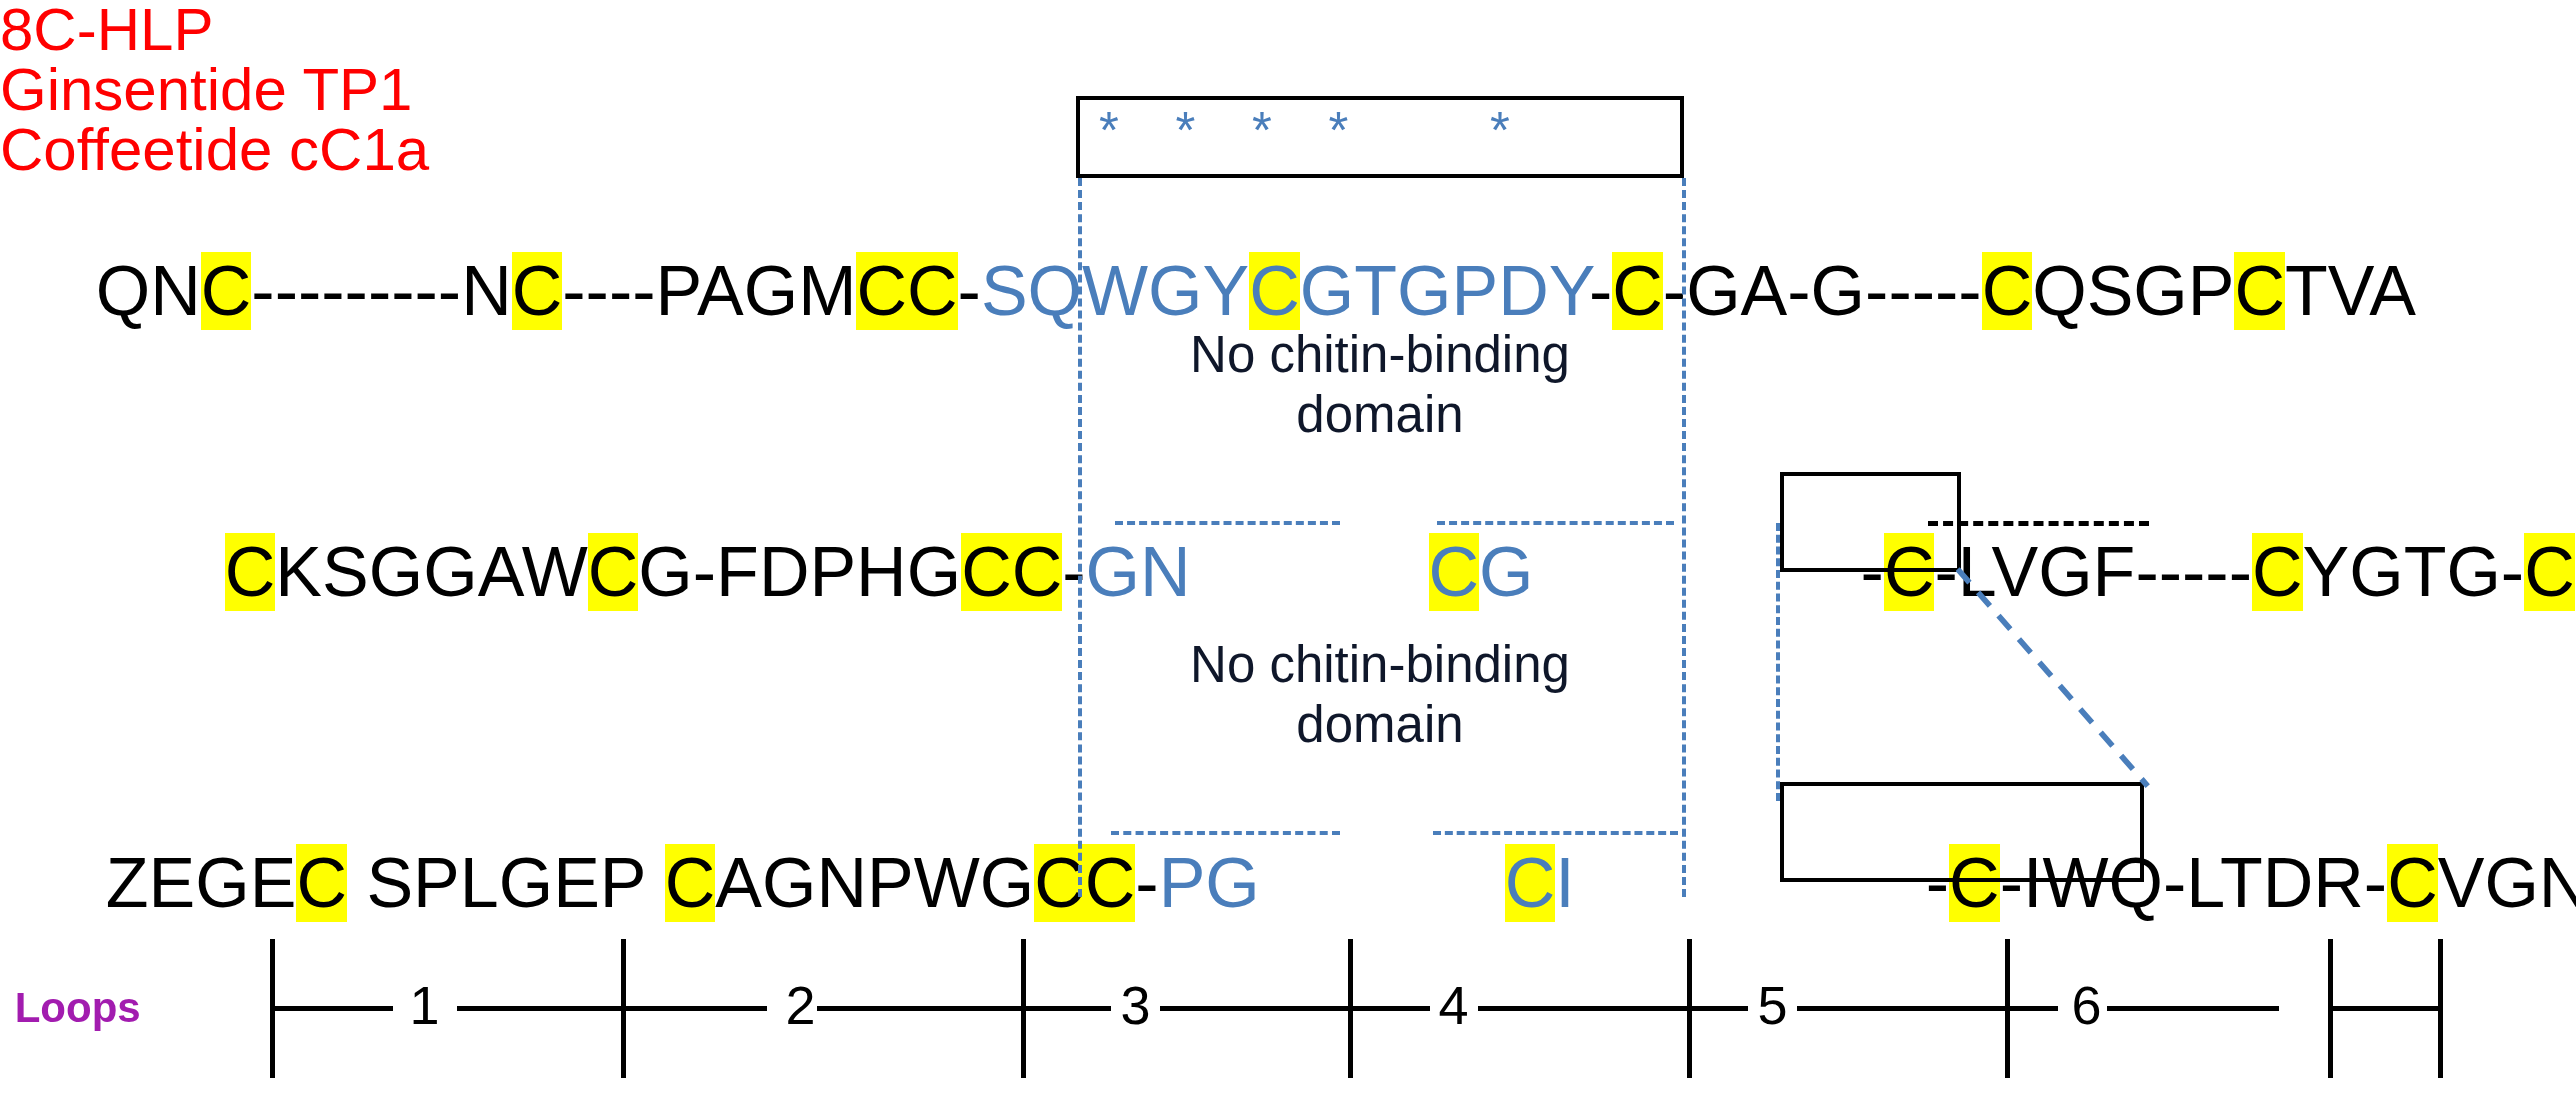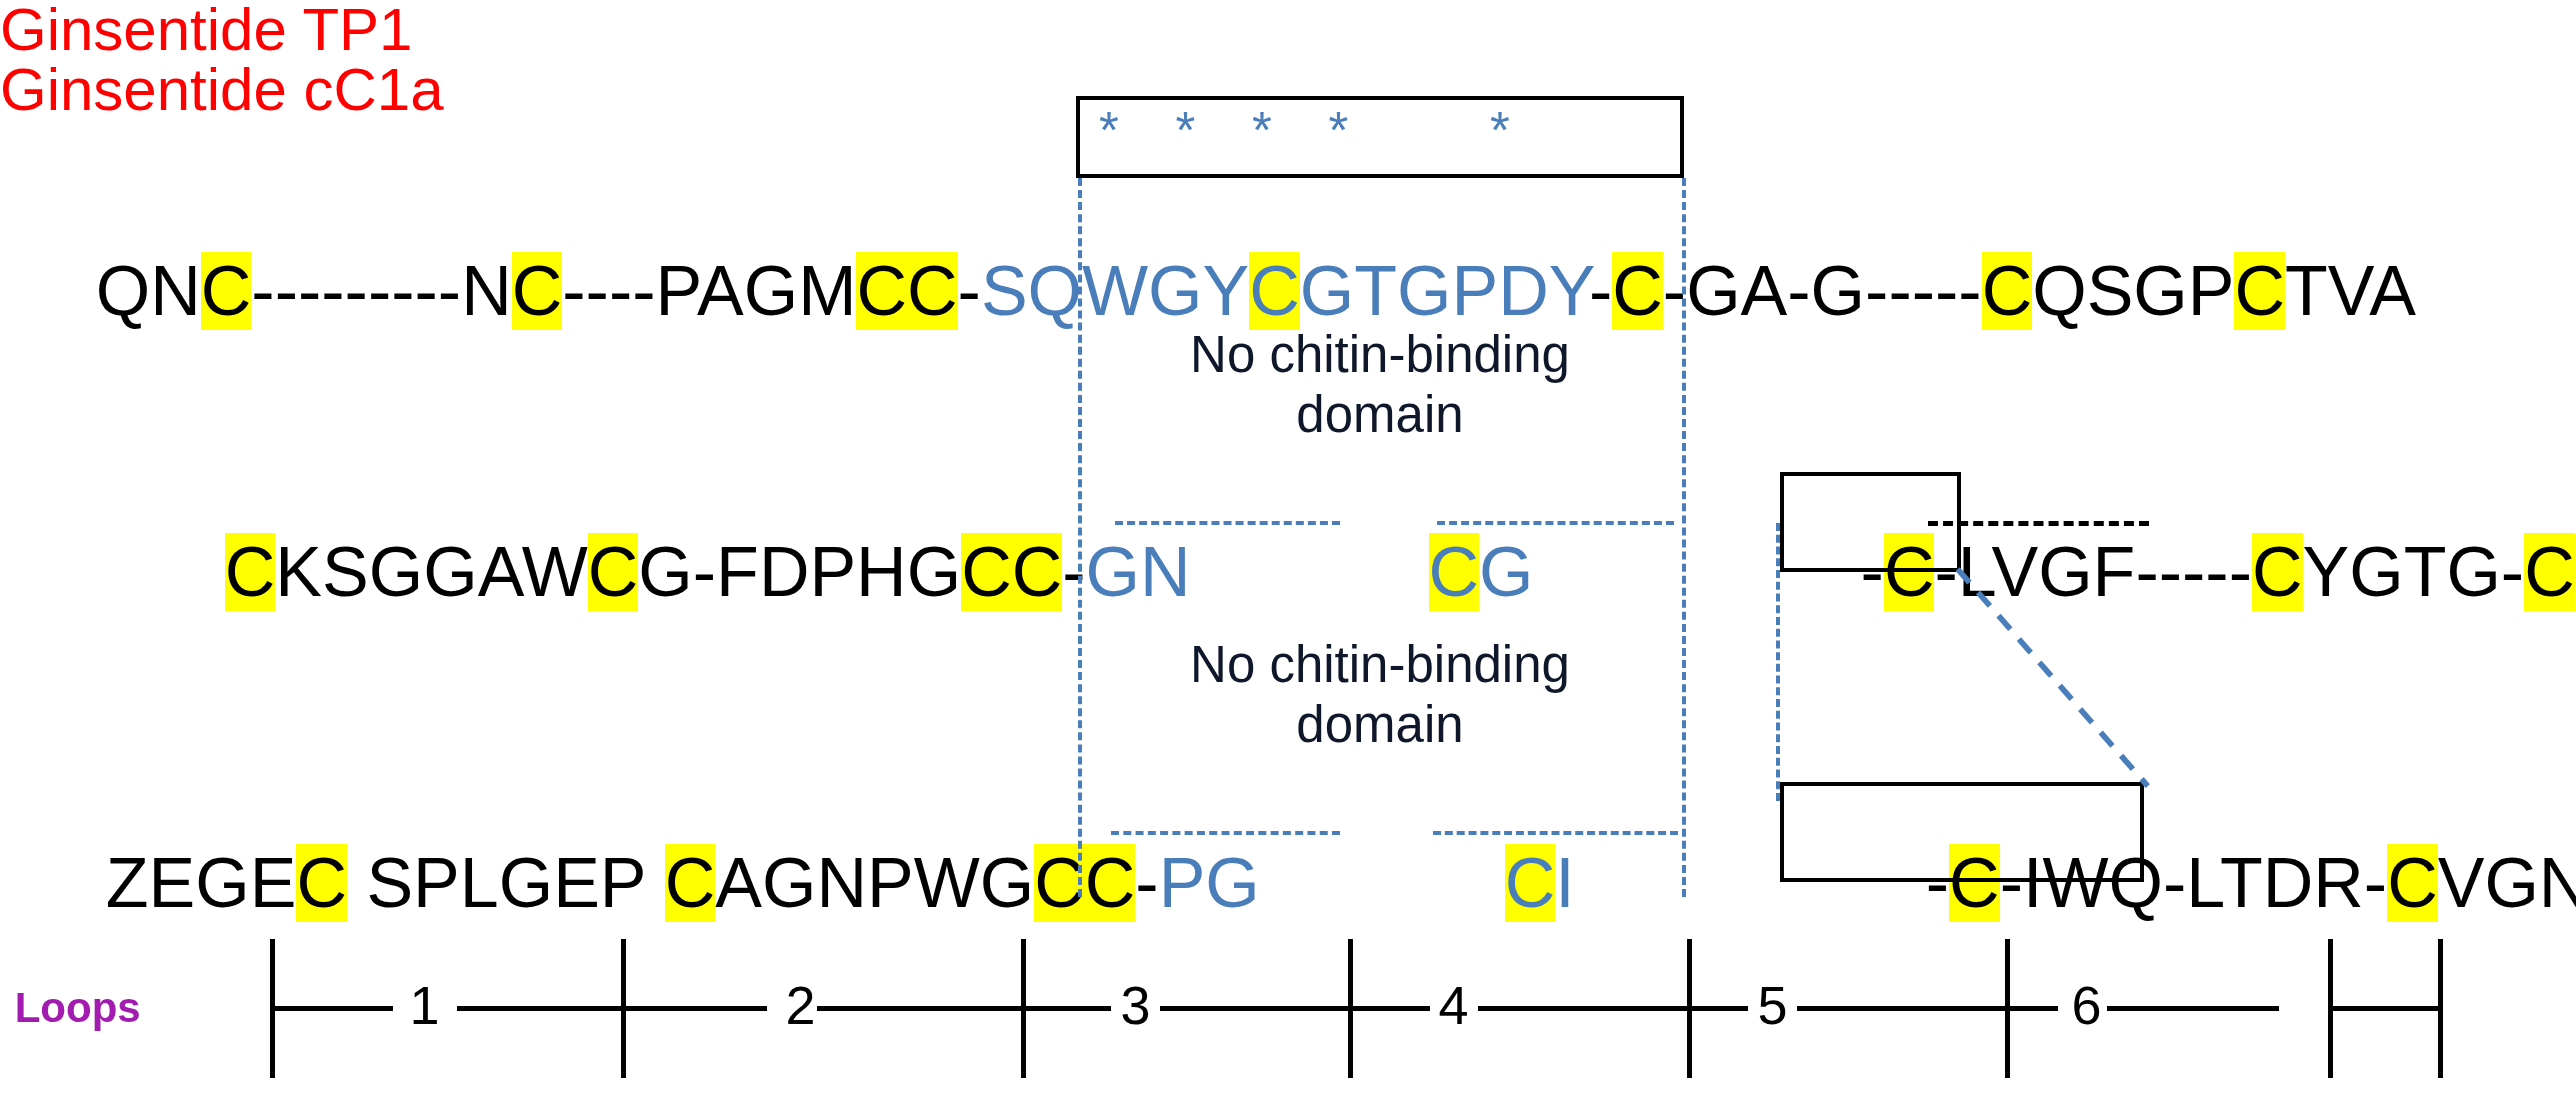--- a/index.html
+++ b/index.html
@@ -127,38 +127,39 @@
 </head>
 <body>
 
 <div id="figure">
 
 
   <div class="cbd-box" style="left:1076px; top:96px; width:608px; height:82px;"></div>
 
   <div class="stars" style="left:1099px; top:105px;">*    *    *    *          *</div>
 
+  <div class="seq-name" style="left:131px; top:64px;">8C-HLP</div>
 
   <div class="seq-row" style="left:18px; top:186px;">
     <span style="background:linear-gradient(to right, transparent 0 68%, #FFFF00 68% 100%)">QNC</span><span>---------</span><span style="background:linear-gradient(to right, transparent 0 50%, #FFFF00 50% 100%)">NC</span><span>----</span><span>PAGM</span><span class="hl">CC</span><span>-</span><span class="blue">SQWGY</span><span class="blue hl">C</span><span class="blue">GTGPDY</span><span>-</span><span class="hl">C</span><span>-GA-G-----</span><span class="hl">C</span><span>QSGP</span><span class="hl">C</span><span>TVA</span>
   </div>
 
   <div class="seq-name" style="left:131px; top:341px;">Ginsentide TP1</div>
 
   <div class="seq-row" style="left:147px; top:467px;">
     <span class="hl">C</span><span>KSGGAW</span><span class="hl">C</span><span>G-FDPHG</span><span class="hl">CC</span><span>-</span><span class="blue">GN</span><span style="display:inline-block;width:238px"></span><span class="blue hl">C</span><span class="blue">G</span><span style="display:inline-block;width:327px"></span><span>-</span><span class="hl">C</span><span>-</span><span>LVGF</span><span>-----</span><span class="hl">C</span><span>YGTG-</span><span class="hl">C</span>
   </div>
 
   <div class="abs" style="left:1115px; top:521px; width:225px; height:0; border-top:4.9px dashed #4A7EBB;"></div>
   <div class="abs" style="left:1437px; top:521px; width:237px; height:0; border-top:4.9px dashed #4A7EBB;"></div>
   <div class="abs" style="left:1928px; top:521px; width:221px; height:0; border-top:5.7px dashed #000000;"></div>
 
   <div class="motif-box" style="left:1780px; top:472px; width:181px; height:100px;"></div>
 
-  <div class="seq-name" style="left:131px; top:652px;">Ginsentide cC1a</div>
+  <div class="seq-name" style="left:131px; top:652px;">Coffeetide cC1a</div>
 
   <div class="seq-row" style="left:28px; top:778px;">
     <span>ZEGE</span><span class="hl">C</span><span> SPLGEP </span><span class="hl">C</span><span>AGNPWG</span><span class="hl">CC</span><span>-</span><span class="blue">PG</span><span style="display:inline-block;width:245px"></span><span class="blue hl">C</span><span class="blue">I</span><span style="display:inline-block;width:351px"></span><span>-</span><span class="hl">C</span><span>-</span><span>IWQ-LTDR</span><span>-</span><span class="hl">C</span><span>VGN-</span>
   </div>
 
   <div class="abs" style="left:1111px; top:831px; width:229px; height:0; border-top:4.9px dashed #4A7EBB;"></div>
   <div class="abs" style="left:1433px; top:831px; width:245px; height:0; border-top:4.9px dashed #4A7EBB;"></div>
 
   <div class="motif-box" style="left:1780px; top:782px; width:364px; height:100px;"></div>
 

